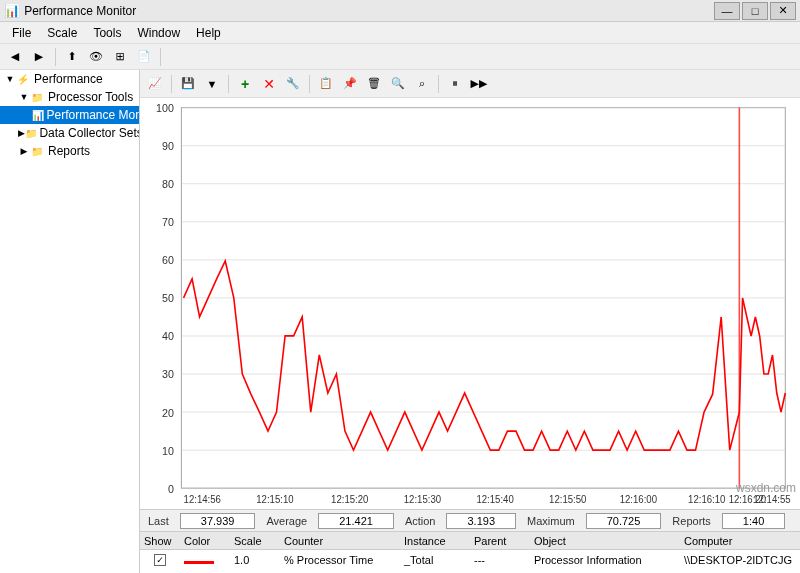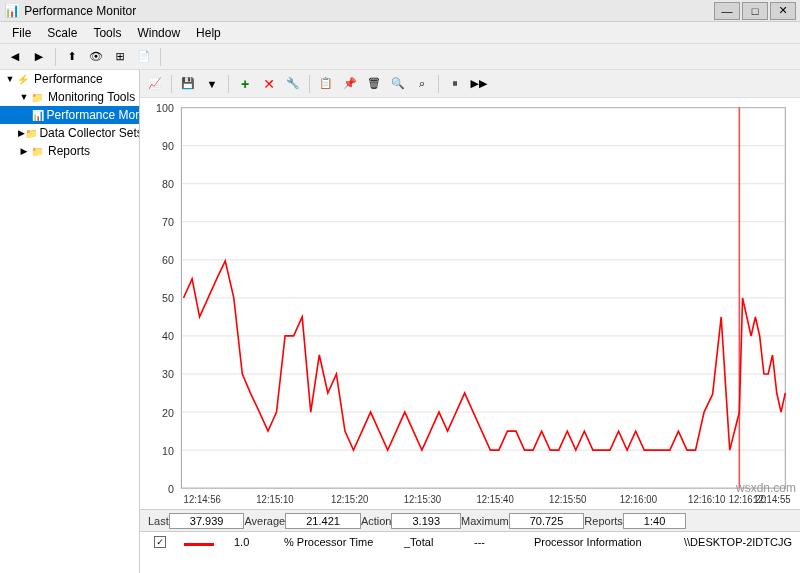--- a/index.html
+++ b/index.html
@@ -111,21 +111,21 @@
     
     
     .stats-bar {
       height: 22px;
       background: #f0f0f0;
       border-top: 1px solid #ccc;
       display: flex;
       align-items: center;
       padding: 0 8px;
       font-size: 11px;
-      gap: 0;
+      gap: 11px;
     }
     .stat-label { color: #333; }
     .stat-value {
       background: white;
       border: 1px solid #999;
       padding: 0 20px;
       min-width: 50px;
       text-align: right;
       height: 16px;
       display: flex;
@@ -231,21 +231,21 @@
 
     <div class="tree-item indent1">
       <span class="tree-arrow">▼</span>
       <span class="tree-icon">⚡</span>
       <span>Performance</span>
     </div>
 
     <div class="tree-item indent2">
       <span class="tree-arrow">▼</span>
       <span class="tree-icon" style="color:#d4a017;">📁</span>
-      <span>Monitoring Tools</span>
+      <span>Processor Tools</span>
     </div>
 
     <div class="tree-item indent3 selected">
       <span class="tree-arrow"> </span>
       <span class="tree-icon">📊</span>
       <span>Performance Monitor</span>
     </div>
 
     <div class="tree-item indent2">
       <span class="tree-arrow">▶</span>
@@ -414,20 +414,30 @@
       <div class="stat-value">21.421</div>
       <span class="stat-label">Action</span>
       <div class="stat-value">3.193</div>
       <span class="stat-label">Maximum</span>
       <div class="stat-value">70.725</div>
       <span class="stat-label">Reports</span>
       <div class="stat-value">1:40</div>
     </div>
 
     <div class="counter-table">
+      <div class="counter-header">
+        <div class="col col-show">Show</div>
+        <div class="col col-color">Color</div>
+        <div class="col col-scale">Scale</div>
+        <div class="col col-counter">Counter</div>
+        <div class="col col-instance">Instance</div>
+        <div class="col col-parent">Parent</div>
+        <div class="col col-object">Object</div>
+        <div class="col col-computer">Computer</div>
+      </div>
       <div class="counter-row">
         <div class="col col-show checkbox-cell">
           <div class="checkbox-small">✓</div>
         </div>
         <div class="col col-color">
           <span class="color-line"></span>
         </div>
         <div class="col col-scale">1.0</div>
         <div class="col col-counter">% Processor Time</div>
         <div class="col col-instance">_Total</div>

